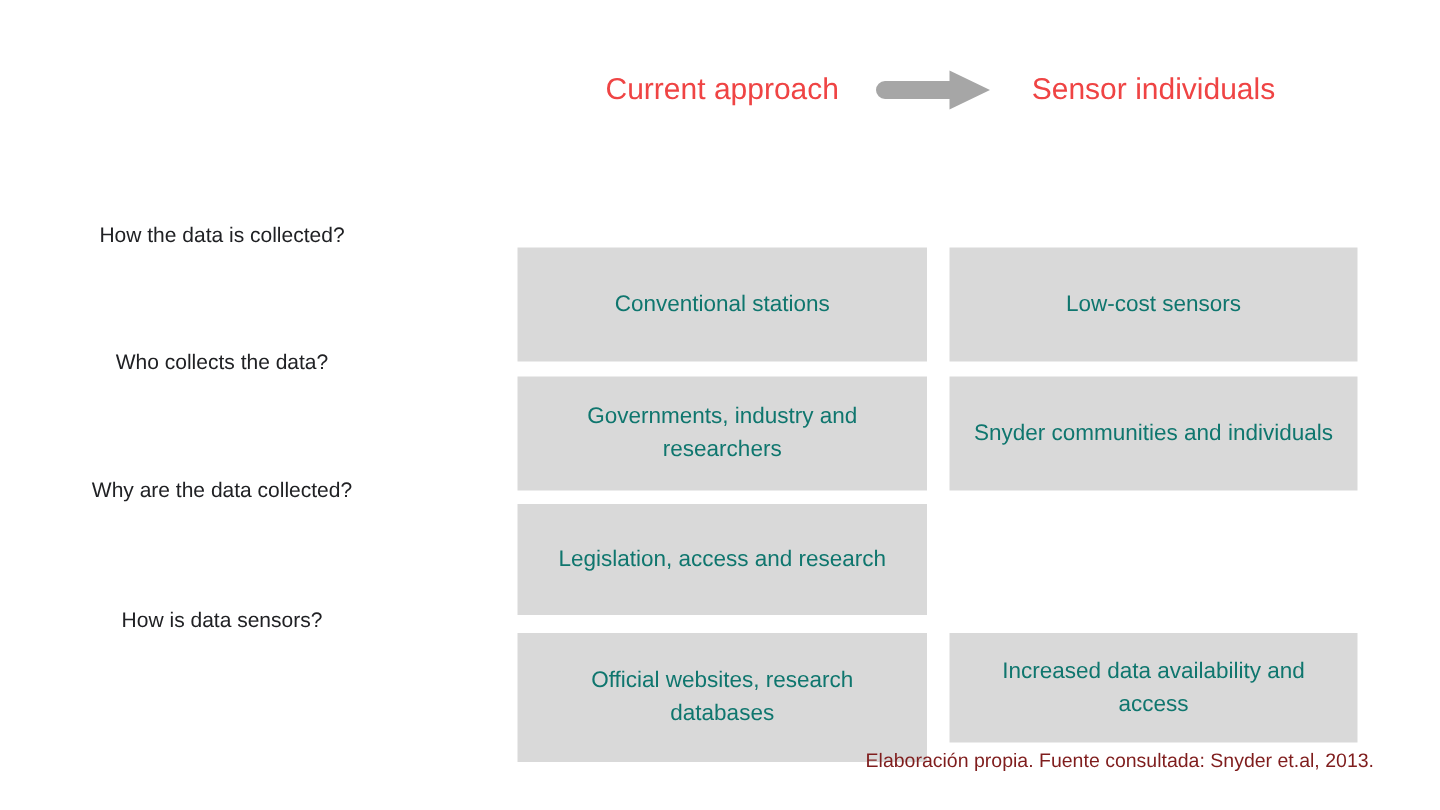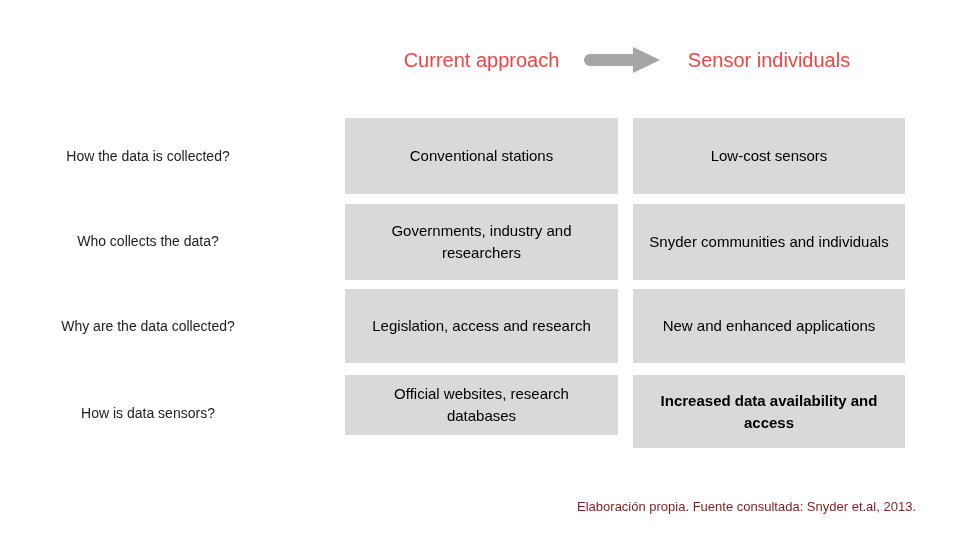--- a/index.html
+++ b/index.html
@@ -66,41 +66,42 @@
     font-size: 14px;
     font-weight: normal;
     color: #202124;
     text-align: center;
     line-height: 18px;
   }
 
   .cell {
     position: absolute;
     background: #d9d9d9;
-    color: #000000;
+    color: #0f766e;
     font-size: 15px;
     line-height: 22px;
     text-align: center;
     display: flex;
     align-items: center;
     justify-content: center;
     padding: 4px 14px;
     box-sizing: border-box;
+    margin-top: 47px;
   }
   .cell span { display: block; width: 100%; }
 
   .col-left  { left: 345px; width: 273px; }
   .col-right { left: 633px; width: 272px; }
 
   
   .r1 { top: 118px; height: 76px; }
   .r2 { top: 204px; height: 76px; }
   .r3 { top: 289px; height: 74px; }
-  .r4-left  { top: 375px; height: 60px; }
-  .r4-right { top: 375px; height: 73px; font-weight: bold; }
+  .r4-left  { top: 375px; height: 86px; }
+  .r4-right { top: 375px; height: 73px; }
 
   .lbl1 { top: 147px; }
   .lbl2 { top: 232px; }
   .lbl3 { top: 317px; }
   .lbl4 { top: 404px; }
 
   
   .footer {
     position: absolute;
     left: 0;
@@ -144,23 +145,20 @@
       <span>Governments, industry and researchers</span>
     </div>
     <div class="cell col-right r2">
       <span>Snyder communities and individuals</span>
     </div>
 
     <div class="row-label lbl3">Why are the data collected?</div>
     <div class="cell col-left r3">
       <span>Legislation, access and research</span>
     </div>
-    <div class="cell col-right r3">
-      <span>New and enhanced applications</span>
-    </div>
 
     <div class="row-label lbl4">How is data sensors?</div>
     <div class="cell col-left r4-left">
       <span>Official websites, research databases</span>
     </div>
     <div class="cell col-right r4-right">
       <span>Increased  data availability and access</span>
     </div>
 
   </div>

